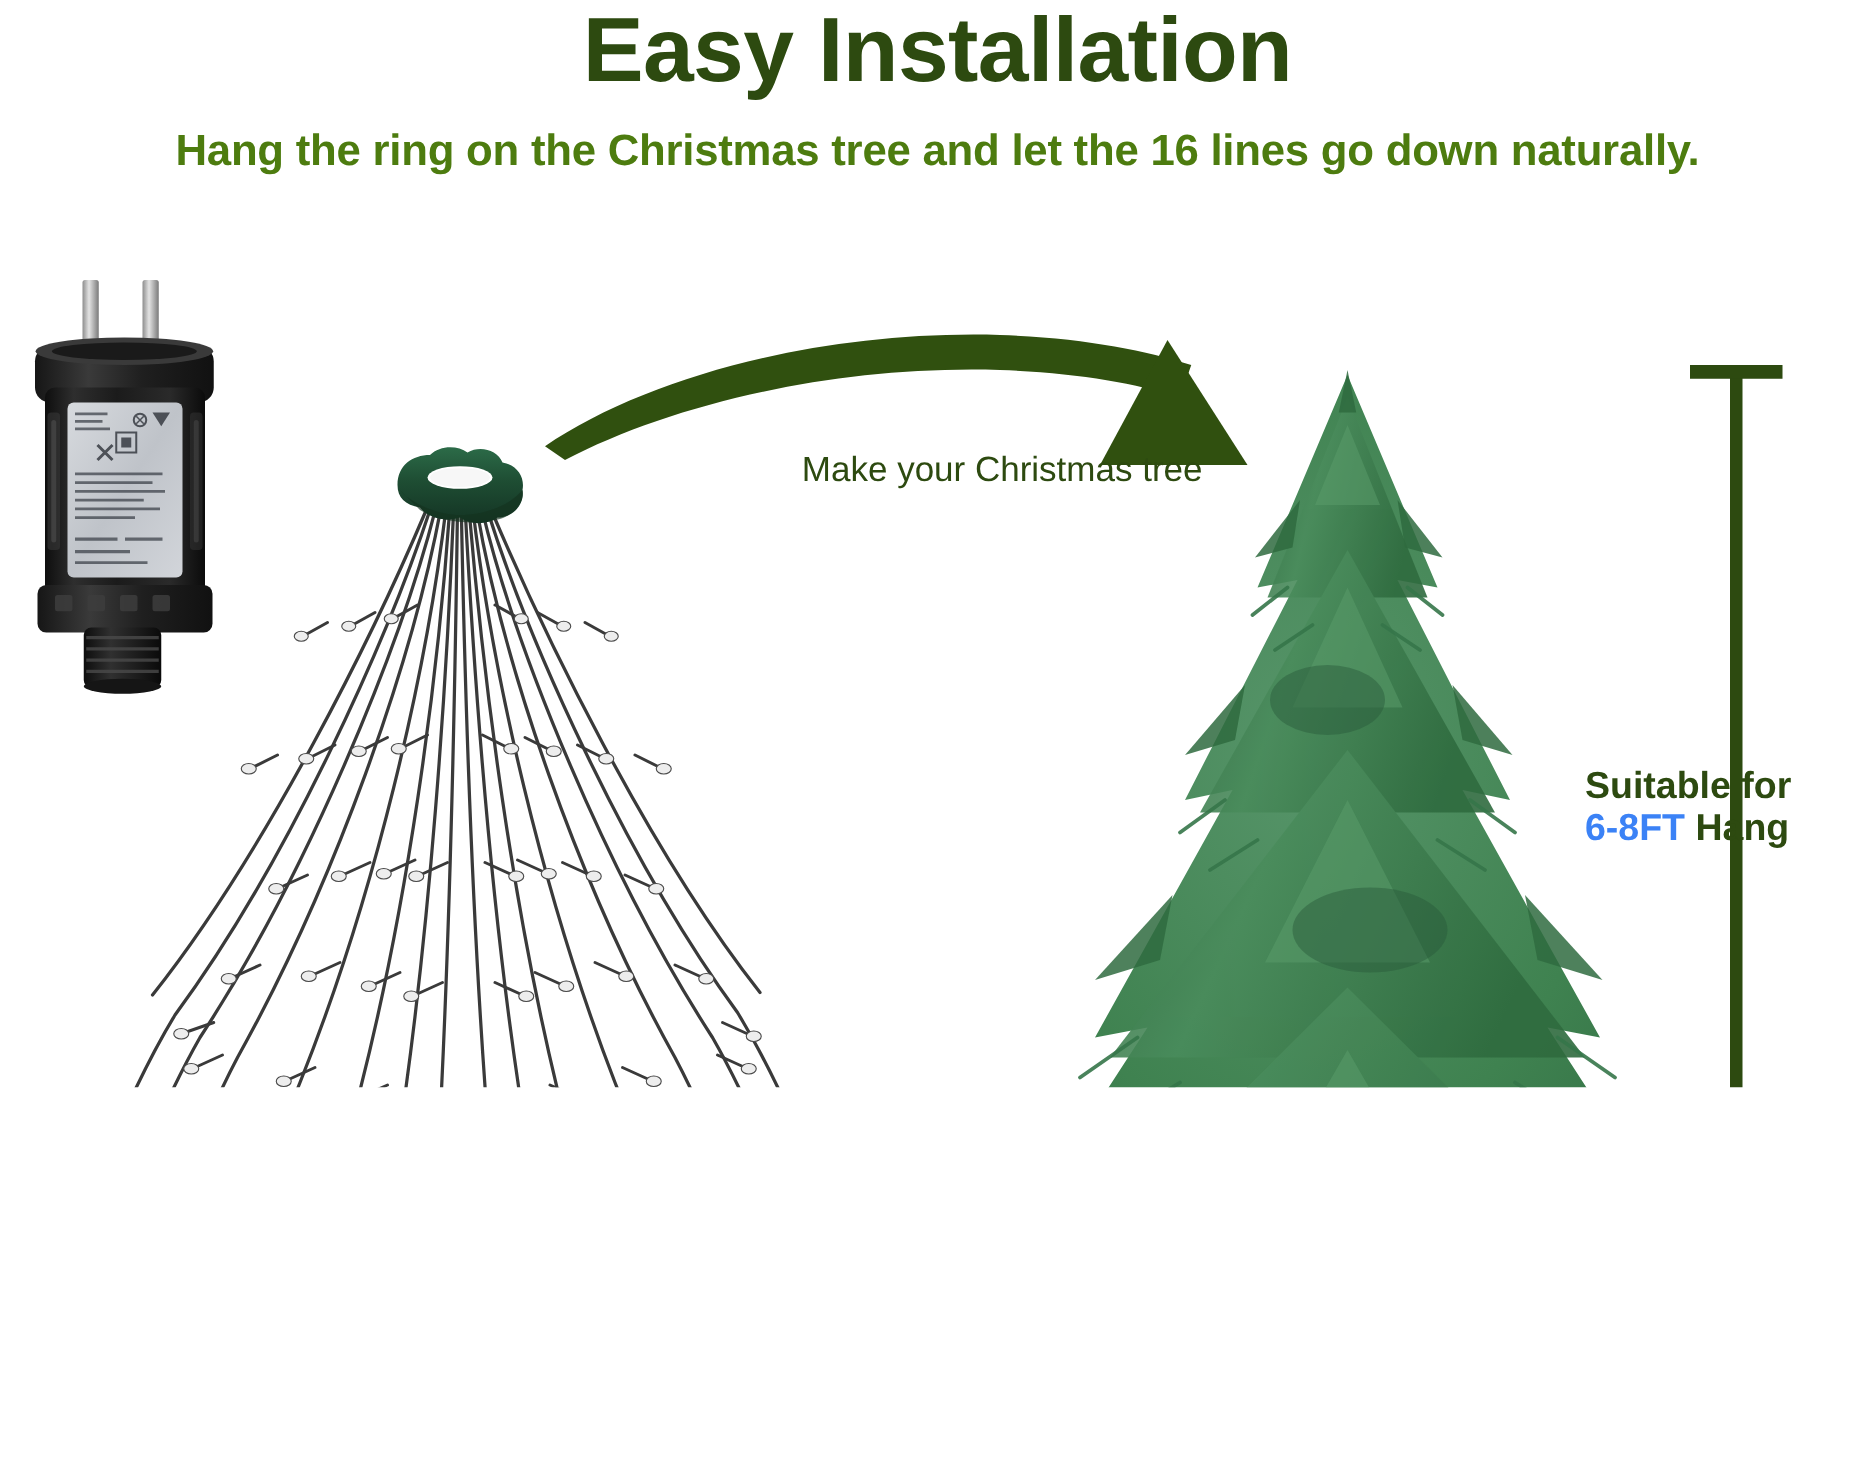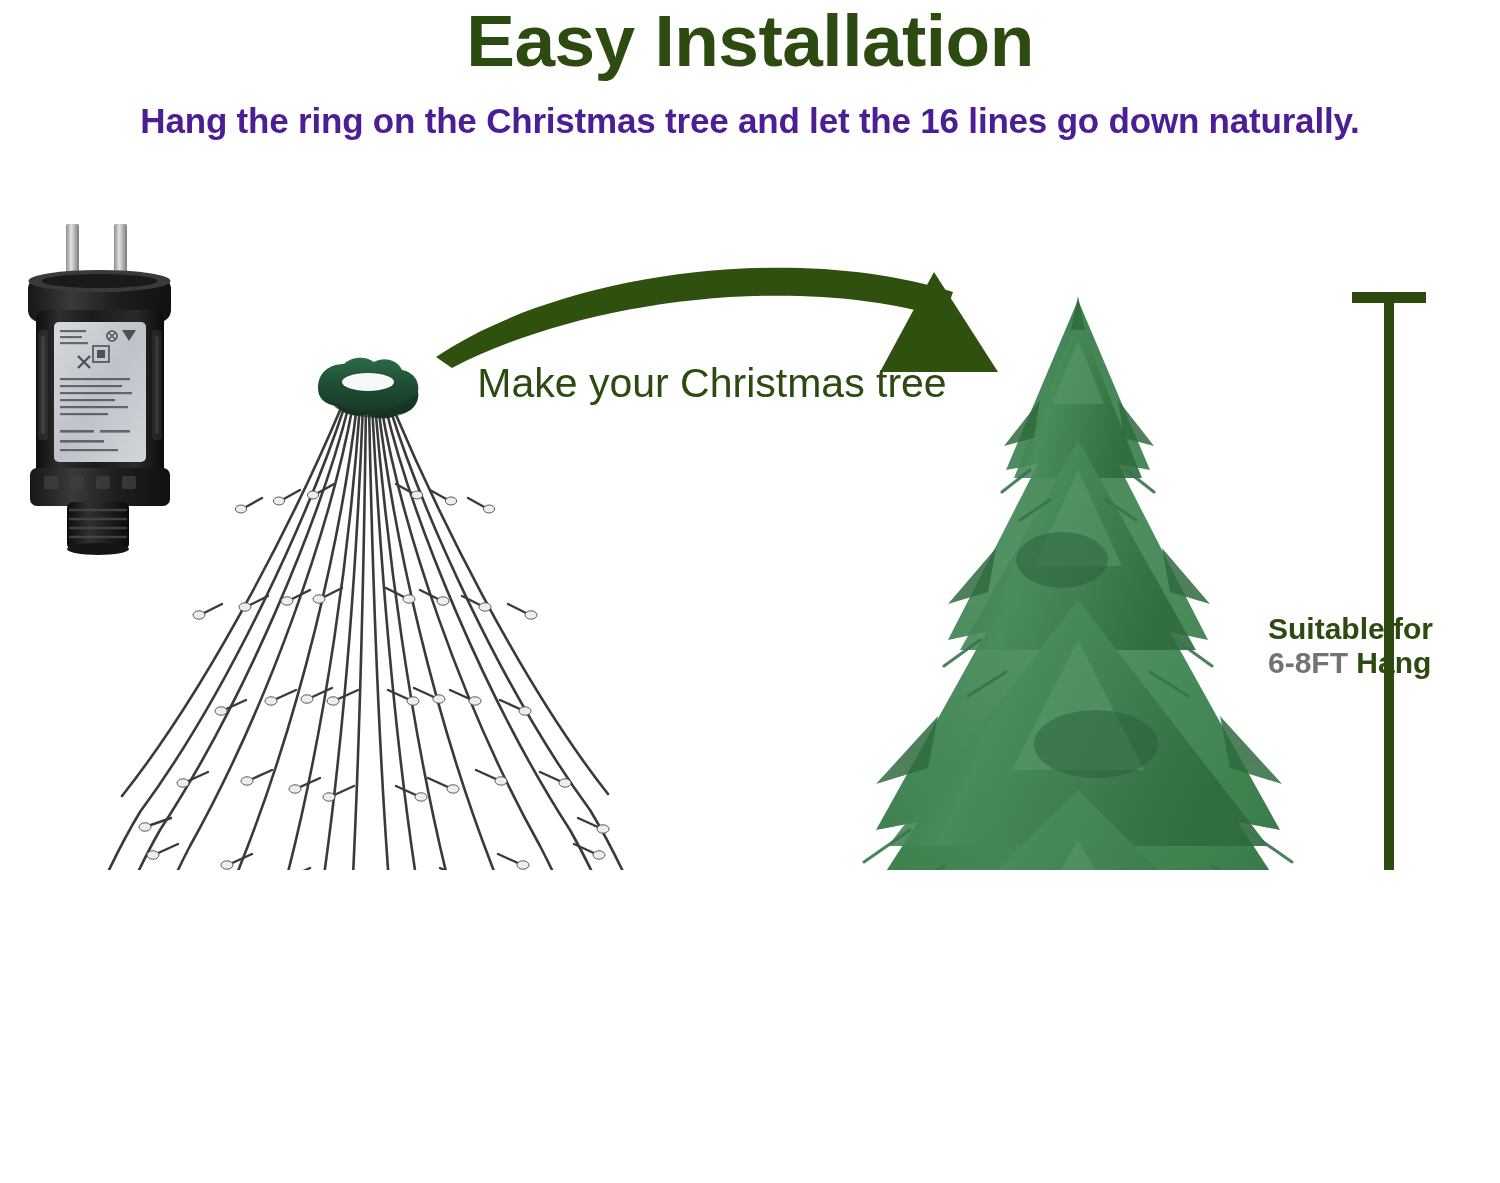--- a/index.html
+++ b/index.html
@@ -36,52 +36,52 @@
   }
   .subheadline {
     position: absolute;
     left: 0;
     top: 103px;
     width: 1500px;
     text-align: center;
     font-size: 35px;
     line-height: 1.0;
     font-weight: bold;
-    color: #4c1d95;
+    color: #4d7c0f;
     letter-spacing: -0.2px;
     white-space: nowrap;
   }
 
   
   .arrow-caption {
     position: absolute;
     left: 462px;
     top: 360px;
     width: 500px;
-    text-align: center;
-    font-size: 41px;
+    text-align: right;
+    font-size: 28px;
     line-height: 1.17;
     color: #2d4a10;
     font-weight: normal;
   }
   .arrow-caption .l2 { display: block; }
 
   
   .measure-label {
     position: absolute;
     left: 1268px;
     top: 612px;
     width: 195px;
     font-size: 30px;
     line-height: 1.12;
     font-weight: bold;
     color: #2d4a10;
     white-space: nowrap;
   }
-  .measure-label .ft { color: #737373; }
+  .measure-label .ft { color: #3b82f6; }
 
   svg.layer {
     position: absolute;
     left: 0;
     top: 0;
     width: 1500px;
     height: 1183px;
     pointer-events: none;
   }
 </style>

